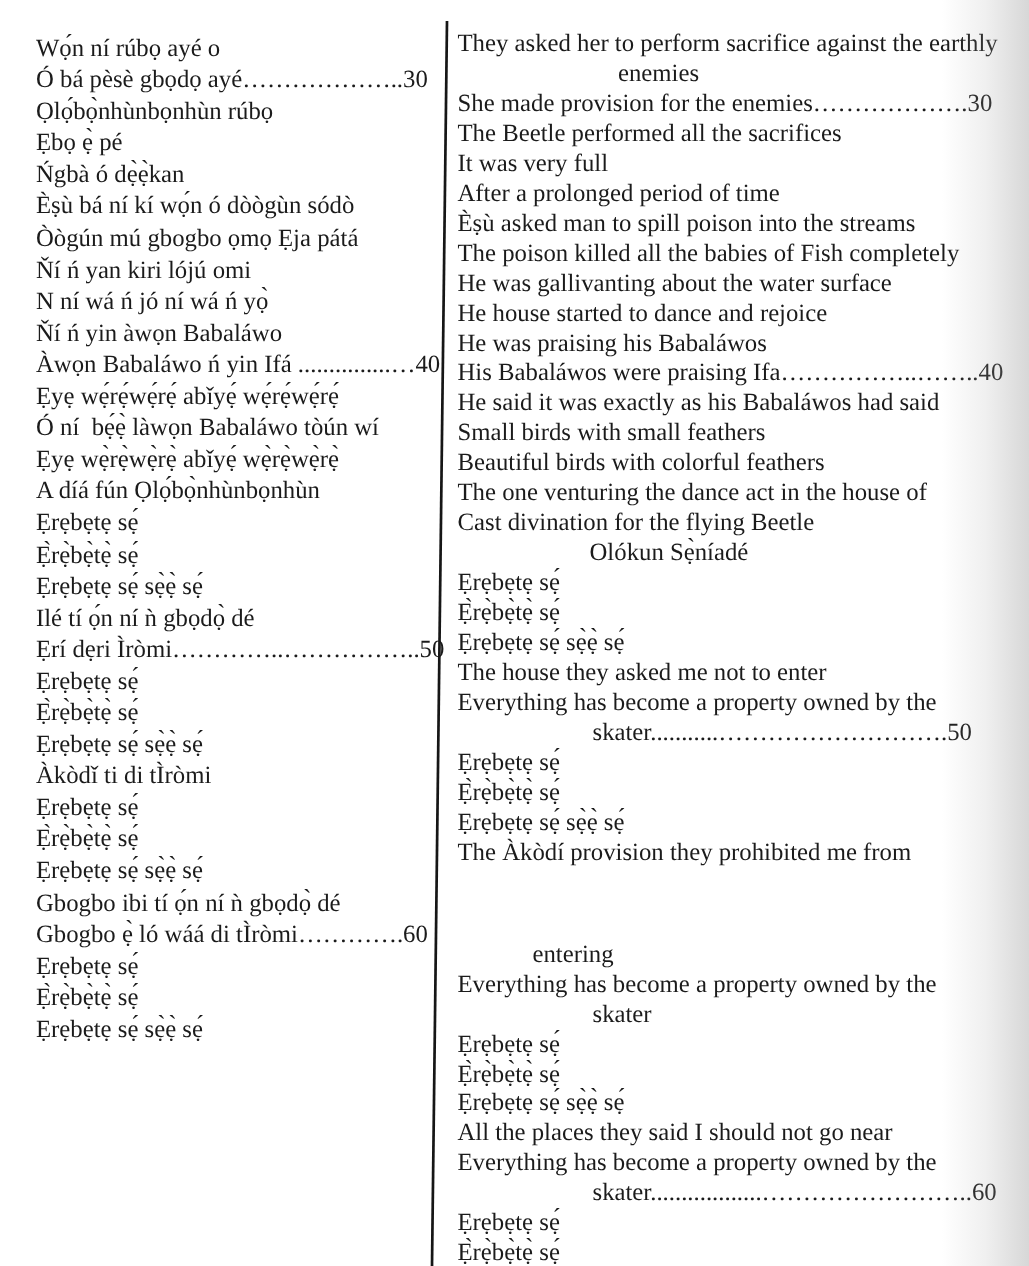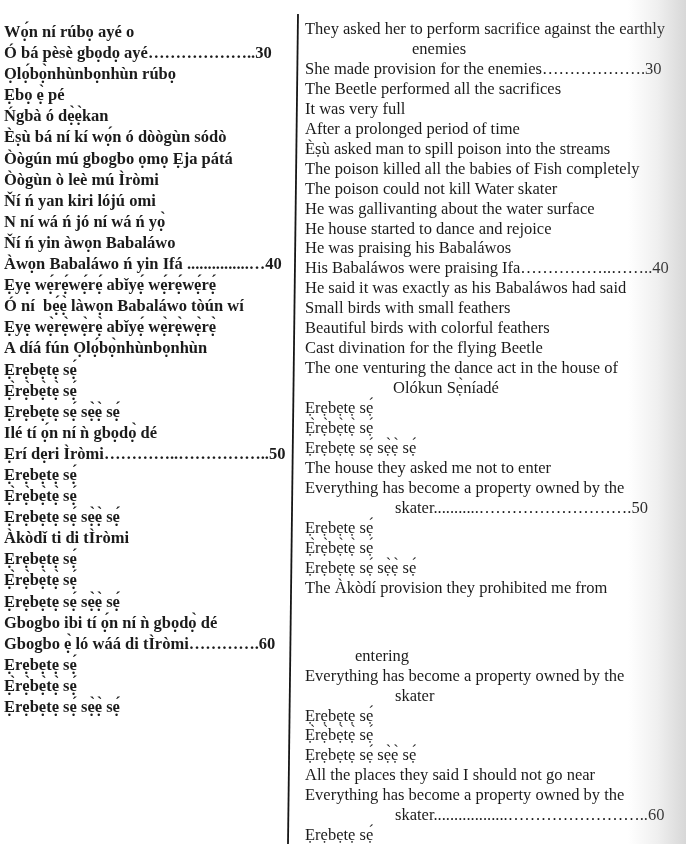--- a/index.html
+++ b/index.html
@@ -5,21 +5,21 @@
   html,body { margin:0; padding:0; background:#ffffff; }
   .page {
     position:relative;
     width:686px; height:844px;
     background:#ffffff;
     overflow:hidden;
     font-family:"Liberation Serif","DejaVu Serif",serif;
     color:#1b1b1b;
   }
   .col { position:absolute; top:0; }
-  .col-left  { left:4px;  top:21px; width:292px;font-weight:bold; }
+  .col-left  { left:24px;  top:21px; width:292px; }
   .col-right { left:305px; top:19px; width:378px; }
   .col .line { white-space:pre; }
   .col-left  .line { font-size:16.5px; line-height:21.1px; }
   .col-right .line { font-size:16.5px; line-height:19.95px; }
   .divider-svg { position:absolute; left:0; top:0; pointer-events:none; }
   .edge-shadow {
     position:absolute; right:0; top:0; width:58px; height:844px;
     background:linear-gradient(to right,
       rgba(170,170,170,0.00) 0%,
       rgba(170,170,170,0.18) 50%,
@@ -32,21 +32,20 @@
 
 <div class="page">
   <div class="col col-left" id="col-left">
       <div class="line">Wọ́n ní rúbọ ayé o</div>
       <div class="line">Ó bá pèsè gbọdọ ayé………………..30</div>
       <div class="line">Ọlọ́bọ̀nhùnbọnhùn rúbọ</div>
       <div class="line">Ẹbọ ẹ̀ pé</div>
       <div class="line">Ńgbà ó dẹ̀ẹ̀kan</div>
       <div class="line">Èṣù bá ní kí wọ́n ó dòògùn sódò</div>
       <div class="line">Òògún mú gbogbo ọmọ Ẹja pátá</div>
-      <div class="line">Òògùn ò leè mú Ìròmi</div>
       <div class="line">Ňí ń yan kiri lójú omi</div>
       <div class="line">N ní wá ń jó ní wá ń yọ̀</div>
       <div class="line">Ňí ń yin àwọn Babaláwo</div>
       <div class="line">Àwọn Babaláwo ń yin Ifá ...............…40</div>
       <div class="line">Ẹyẹ wẹ́rẹ́wẹ́rẹ́ abǐyẹ́ wẹ́rẹ́wẹ́rẹ́</div>
       <div class="line">Ó ní  bẹ́ẹ̀ làwọn Babaláwo tòún wí</div>
       <div class="line">Ẹyẹ wẹ̀rẹ̀wẹ̀rẹ̀ abǐyẹ́ wẹ̀rẹ̀wẹ̀rẹ̀</div>
       <div class="line">A díá fún Ọlọ́bọ̀nhùnbọnhùn</div>
       <div class="line">Ẹrẹbẹtẹ sẹ́</div>
       <div class="line">Ẹ̀rẹ̀bẹ̀tẹ̀ sẹ́</div>
@@ -73,30 +72,29 @@
 
   <div class="col col-right" id="col-right">
       <div class="line">They asked her to perform sacrifice against the earthly</div>
       <div class="line" style="padding-left: 107px;">enemies</div>
       <div class="line">She made provision for the enemies……………….30</div>
       <div class="line">The Beetle performed all the sacrifices</div>
       <div class="line">It was very full</div>
       <div class="line">After a prolonged period of time</div>
       <div class="line">Èṣù asked man to spill poison into the streams</div>
       <div class="line">The poison killed all the babies of Fish completely</div>
-      <div class="line">The poison could not kill Water skater</div>
       <div class="line">He was gallivanting about the water surface</div>
       <div class="line">He house started to dance and rejoice</div>
       <div class="line">He was praising his Babaláwos</div>
       <div class="line">His Babaláwos were praising Ifa……………..……..40</div>
       <div class="line">He said it was exactly as his Babaláwos had said</div>
       <div class="line">Small birds with small feathers</div>
       <div class="line">Beautiful birds with colorful feathers</div>
+      <div class="line">The one venturing the dance act in the house of</div>
       <div class="line">Cast divination for the flying Beetle</div>
-      <div class="line">The one venturing the dance act in the house of</div>
       <div class="line" style="padding-left: 88px;">Olókun Sẹ̀níadé</div>
       <div class="line">Ẹrẹbẹtẹ sẹ́</div>
       <div class="line">Ẹ̀rẹ̀bẹ̀tẹ̀ sẹ́</div>
       <div class="line">Ẹrẹbẹtẹ sẹ́ sẹ̀ẹ̀ sẹ́</div>
       <div class="line">The house they asked me not to enter</div>
       <div class="line">Everything has become a property owned by the</div>
       <div class="line" style="padding-left: 90px;">skater...........……………………….50</div>
       <div class="line">Ẹrẹbẹtẹ sẹ́</div>
       <div class="line">Ẹ̀rẹ̀bẹ̀tẹ̀ sẹ́</div>
       <div class="line">Ẹrẹbẹtẹ sẹ́ sẹ̀ẹ̀ sẹ́</div>

